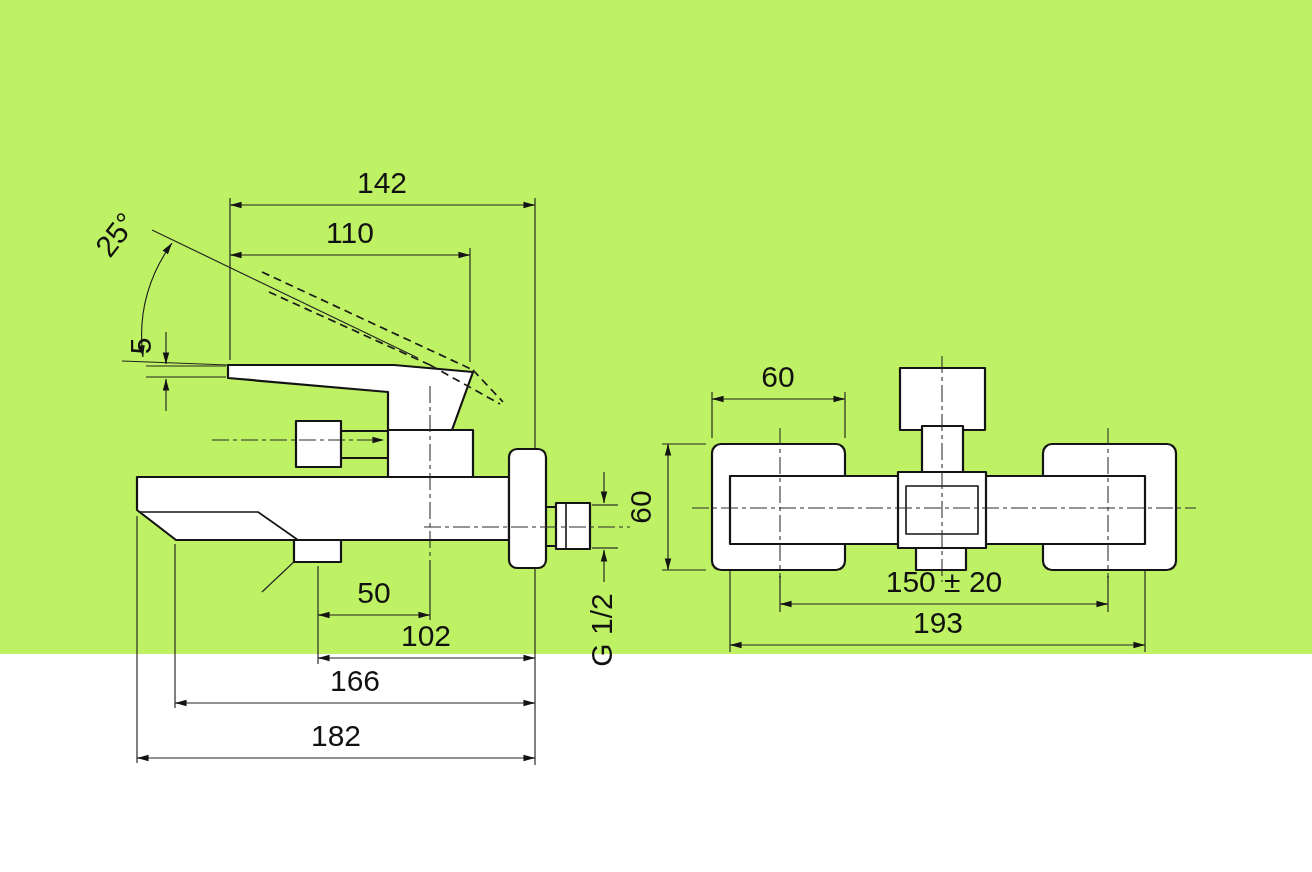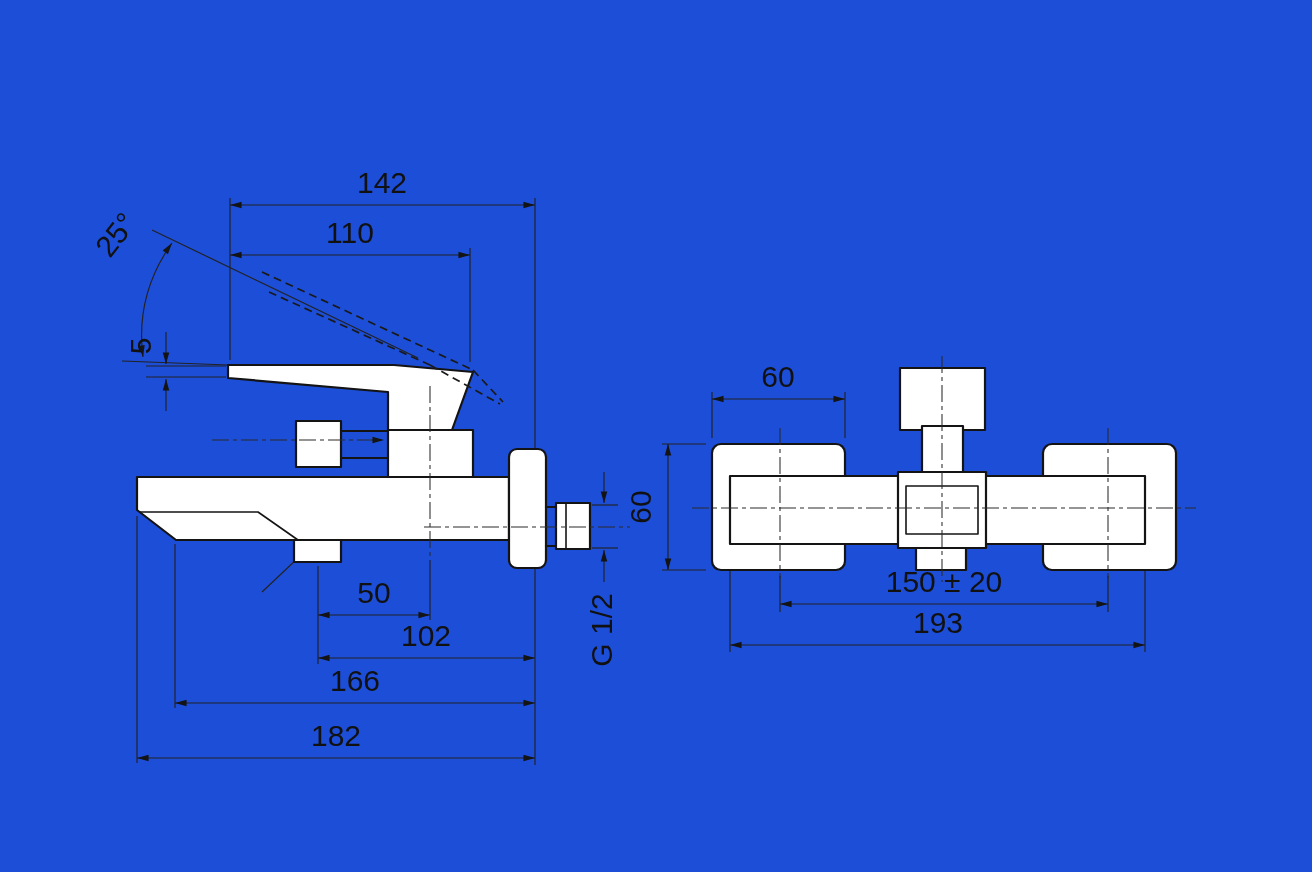--- a/index.html
+++ b/index.html
@@ -1,16 +1,16 @@
 <!DOCTYPE html>
 <html><head>
 <meta charset="utf-8">
 <style>
   html,body{margin:0;padding:0;background:#ffffff;width:1312px;height:872px;overflow:hidden}
-  .stage{position:relative;width:1312px;height:872px;background:#1d4ed8}
+  .stage{position:relative;width:1312px;height:654px;background:#bef264}
   svg{display:block}
   .obj{stroke:#141414;stroke-width:2.2;fill:none;stroke-linejoin:round;stroke-linecap:round}
   .objf{stroke:#141414;stroke-width:2.2;fill:#ffffff;stroke-linejoin:round;stroke-linecap:round}
   .inner{stroke:#141414;stroke-width:1.6;fill:none;stroke-linejoin:round}
   .thin{stroke:#222222;stroke-width:1.15;fill:none}
   .dash{stroke:#1a1a1a;stroke-width:1.7;fill:none;stroke-dasharray:8 5;stroke-linejoin:round}
   .cl{stroke:#2b2b2b;stroke-width:1.05;fill:none;stroke-dasharray:17 4 4 4}
   text.dim{font-family:"Liberation Sans","DejaVu Sans",sans-serif;font-size:30px;fill:#111;text-anchor:middle}
 </style>
 </head>

